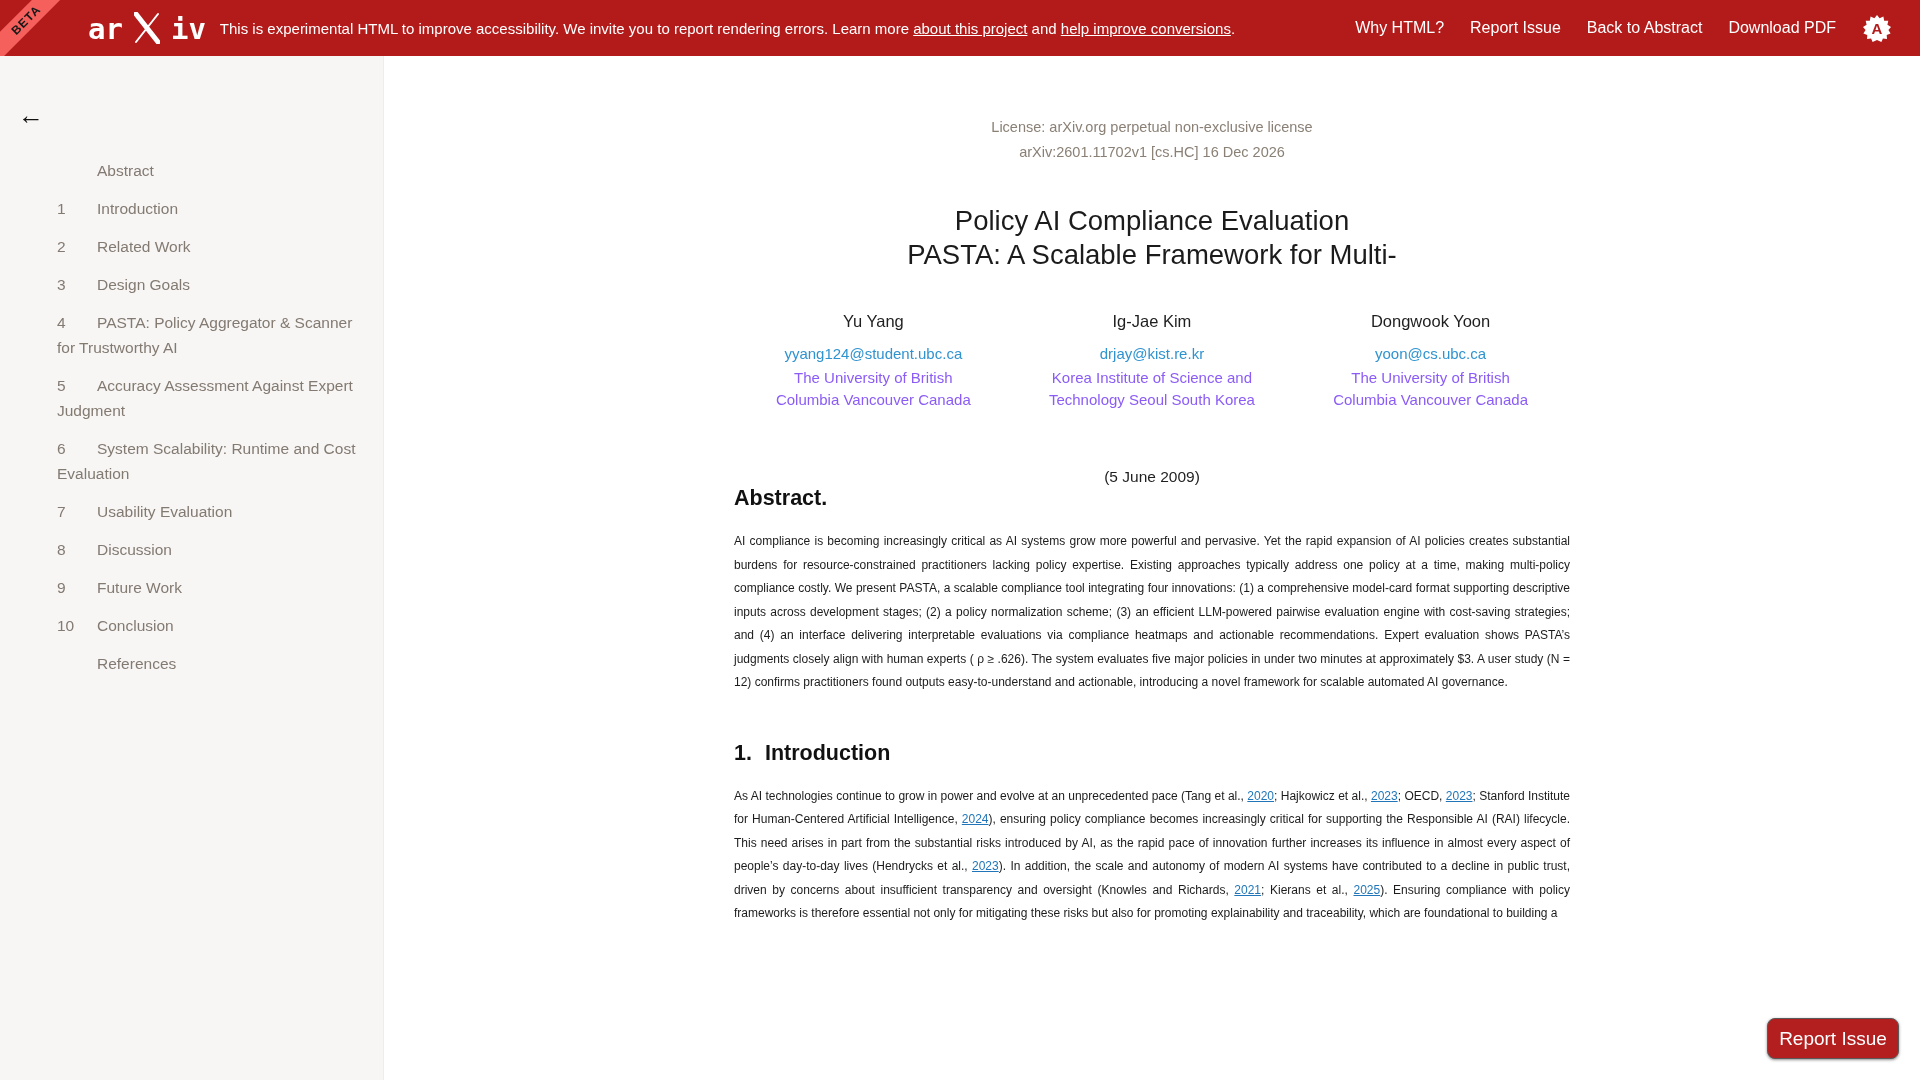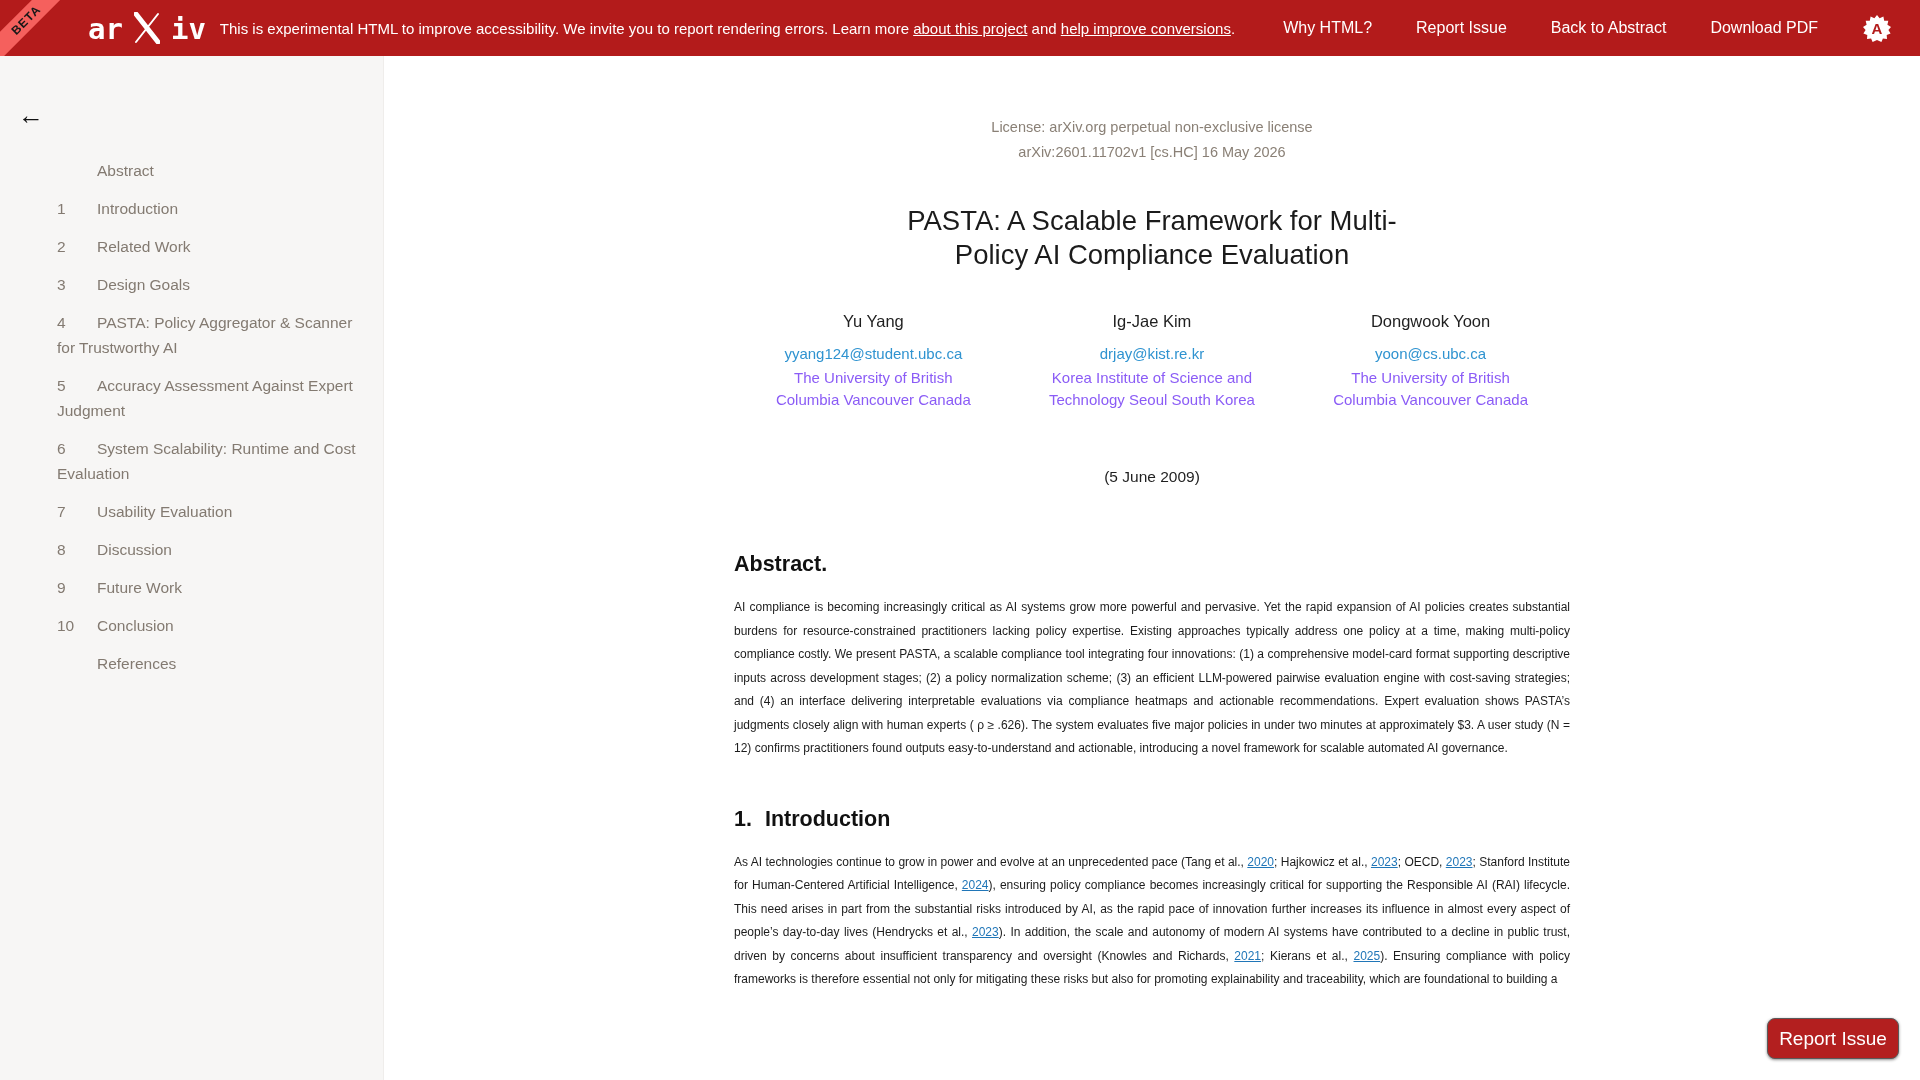--- a/index.html
+++ b/index.html
@@ -12,21 +12,21 @@
   .ribbon { position:absolute; top:10px; left:-34px; width:120px; padding:3px 0;
     background:#f express 0; background:#f5605d; transform:rotate(-45deg);
     text-align:center; font-size:12px; font-weight:bold; color:#181818;
     letter-spacing:1px; }
   .logo { margin-left:88px; display:flex; align-items:flex-end;
     font-family:"DejaVu Sans Mono", monospace; font-weight:bold; font-size:29px;
     color:#fff; line-height:1;gap:13px; }
   .logo .chi { width:26px; height:32px; margin:0 -2px; }
   .banner { margin-left:14px; font-size:15px; color:#fff; }
   .banner .rich-link { color:#fff; text-decoration:underline; cursor:pointer; }
-  .hnav { margin-left:auto; display:flex; align-items:center; gap:44px;
+  .hnav { margin-left:auto; display:flex; align-items:center; gap:26px;
     padding-right:28px; font-size:16px; }
   .hnav a { color:#fff; text-decoration:none; cursor:pointer; white-space:nowrap; }
   .settings-btn { width:30px; height:30px; display:flex; align-items:center;
     justify-content:center; cursor:pointer; }
 
   
   .layout { display:flex; height:1024px; }
   .sidebar { width:384px; background:#f7f6f5; border-right:1px solid #efedeb;
     padding:28px 20px 0 16px; flex-shrink:0; }
   .back-arrow { font-size:26px; line-height:1; color:#111; cursor:pointer;
@@ -42,21 +42,21 @@
   .meta-line { text-align:center; font-size:14.5px; line-height:25px; color:#8a8076; }
   .title { margin-top:39px; text-align:center; font-size:27.5px; line-height:34px;
     font-weight:400; color:#1b1b1b; }
   .authors { margin-top:40px; display:flex; }
   .author { width:33.33%; text-align:center; }
   .author-name { font-size:16.5px; color:#1f1f1f; }
   .author-email { margin-top:14px; font-size:15px; color:#2f93d0; cursor:pointer;
     display:inline-block; text-decoration:none; }
   .author-affil { margin-top:4px; font-size:15px; line-height:22px; color:#8b5cf6; }
   .date-line { margin-top:57px; text-align:center; font-size:15.5px; color:#1f1f1f; }
-  .section-heading { margin-top:66px; font-size:21.5px; font-weight:bold; color:#111; }
+  .section-heading { font-size:21.5px; font-weight:bold; color:#111; }
   .intro-heading { margin-top:46px; }
   .intro-heading .sec-num { display:inline-block; margin-right:13px; }
   .body-text { margin-top:19px; font-size:12px; line-height:23.5px;
     text-align:justify; color:#1c1c1c; }
   .body-text .rich-link { color:#2076b8; text-decoration:underline; cursor:pointer; }
 
   
   .report-issue-fab { position:fixed; right:21px; bottom:21px; width:132px; height:41px;
     background:#b31f1f; color:#fff; font-size:19px; border:1px solid #5a5a5a;
     border-radius:8px; display:flex; align-items:center; justify-content:center;
@@ -135,25 +135,25 @@
       <div class="toc-item">
         <span class="toc-num"></span><span>References</span>
       </div>
     </div>
   </div>
 
   <div class="main">
     <div class="article">
 
       <div class="meta-line">License: arXiv.org perpetual non-exclusive license</div>
-      <div class="meta-line">arXiv:2601.11702v1 [cs.HC] 16 May 2026</div>
+      <div class="meta-line">arXiv:2601.11702v1 [cs.HC] 16 Dec 2026</div>
 
       <h1 class="title">
+        <span style="display:block">Policy AI Compliance Evaluation</span>
         <span style="display:block">PASTA: A Scalable Framework for Multi-</span>
-        <span style="display:block">Policy AI Compliance Evaluation</span>
       </h1>
 
       <div class="authors">
         <div class="author">
           <div class="author-name">Yu Yang</div>
           <a class="author-email">yyang124@student.ubc.ca</a>
           <div class="author-affil">
             <span style="display:block">The University of British</span>
             <span style="display:block">Columbia Vancouver Canada</span>
           </div>

